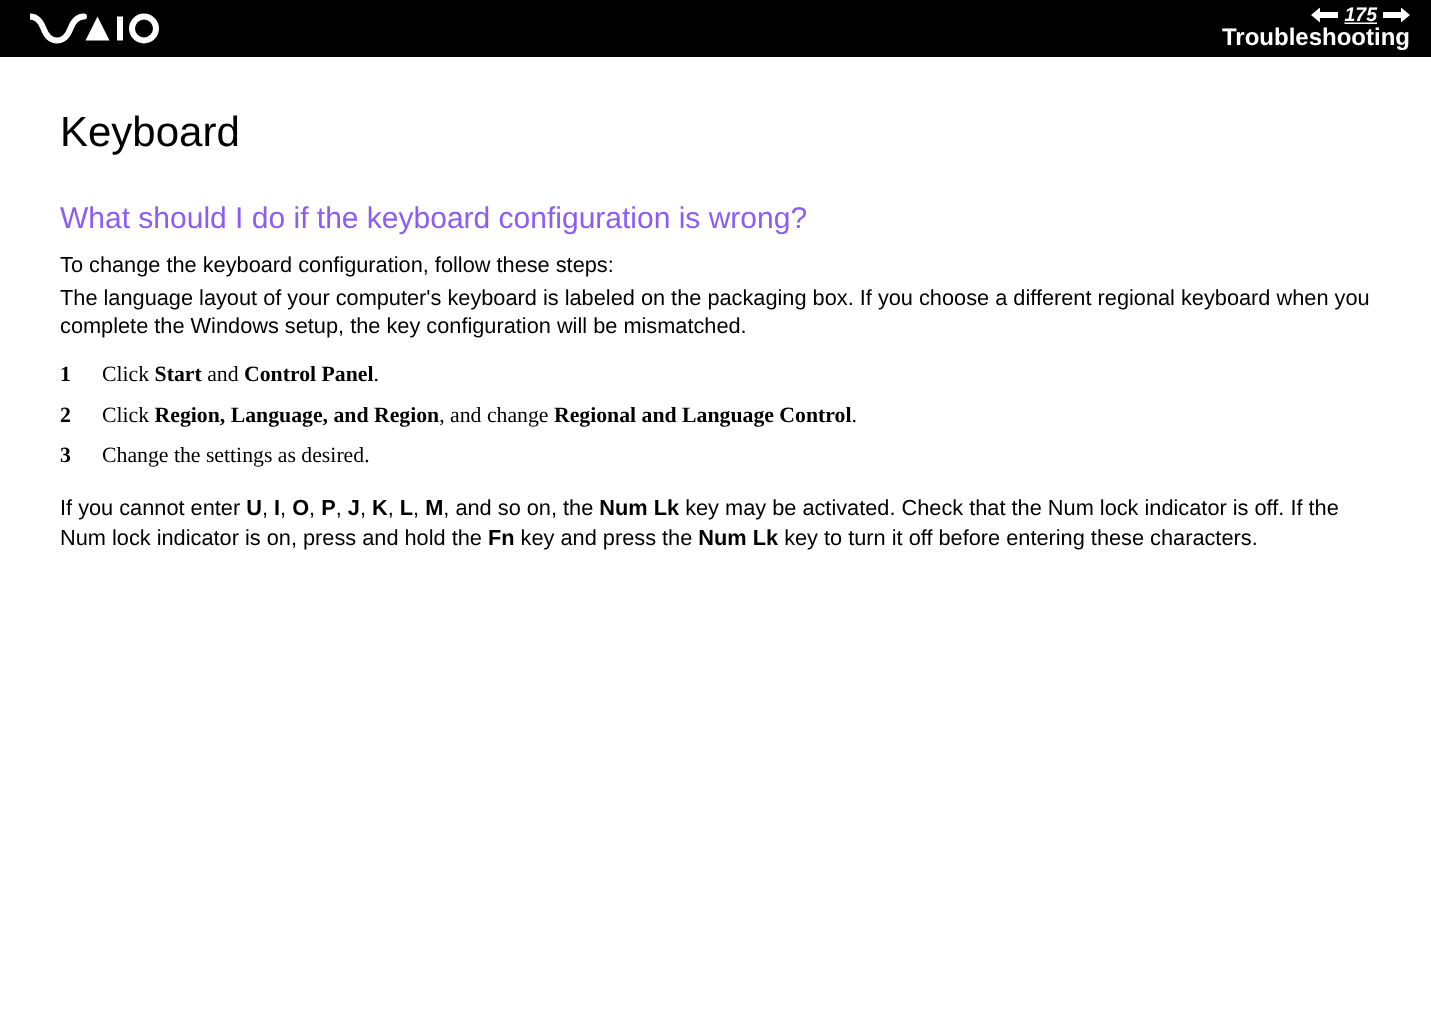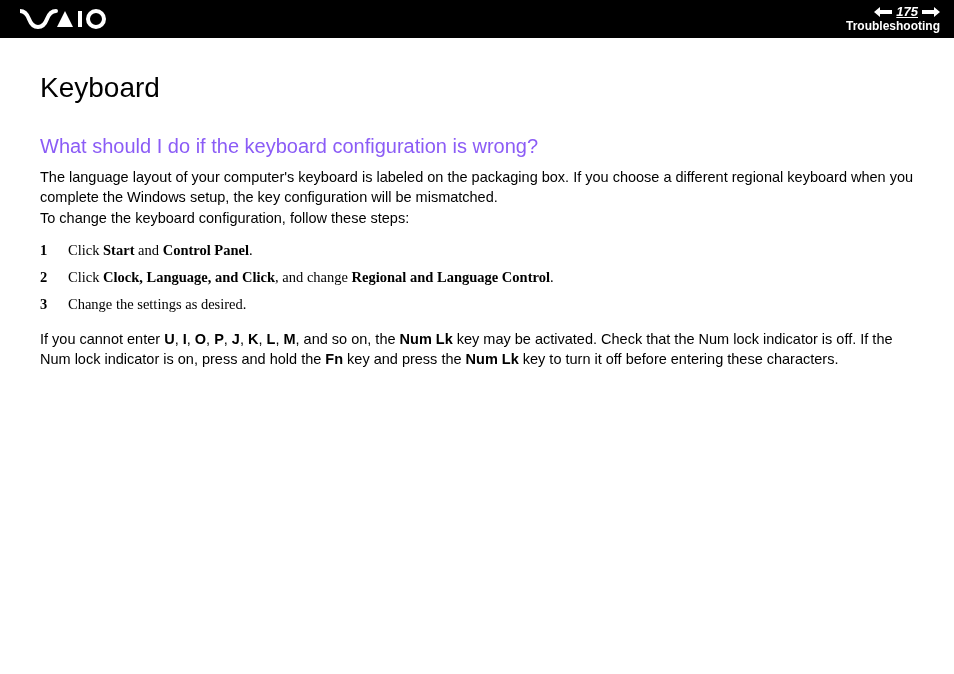--- a/index.html
+++ b/index.html
@@ -36,21 +36,21 @@
     align-items: center;
     gap: 4px;
   }
   .page-number {
     font-style: italic;
     font-weight: bold;
     font-size: 13px;
     text-decoration: underline;
   }
   .section-label {
-    font-size: 12px;
+    font-size: 16px;
     font-weight: bold;
   }
   .content {
     padding: 34px 40px 20px 40px;
     color: #000000;
   }
   .title {
     font-size: 28px;
     font-weight: normal;
     margin: 0 0 31px 0;
@@ -112,29 +112,29 @@
         </svg>
     </div>
     <div class="section-label">Troubleshooting</div>
   </div>
 </div>
 
 <div class="content">
   <h1 class="title">Keyboard</h1>
 
   <h2 class="question">What should I do if the keyboard configuration is wrong?</h2>
+  <p class="para">To change the keyboard configuration, follow these steps:</p>
   <p class="para">The language layout of your computer's keyboard is labeled on the packaging box. If you choose a different regional keyboard when you complete the Windows setup, the key configuration will be mismatched.</p>
-  <p class="para">To change the keyboard configuration, follow these steps:</p>
 
   <ol class="steps">
     <li>
       <span>Click </span><b>Start</b><span> and </span><b>Control Panel</b><span>.</span>
     </li>
     <li>
-      <span>Click </span><b>Clock, Language, and Click</b><span>, and change </span><b>Regional and Language Control</b><span>.</span>
+      <span>Click </span><b>Region, Language, and Region</b><span>, and change </span><b>Regional and Language Control</b><span>.</span>
     </li>
     <li>
       <span>Change the settings as desired.</span>
     </li>
   </ol>
 
   <p class="para">
     <span>If you cannot enter </span><b>U</b><span>, </span><b>I</b><span>, </span><b>O</b><span>, </span><b>P</b><span>, </span><b>J</b><span>, </span><b>K</b><span>, </span><b>L</b><span>, </span><b>M</b><span>, and so on, the </span><b>Num Lk</b><span> key may be activated. Check that the Num lock indicator is off. If the Num lock indicator is on, press and hold the </span><b>Fn</b><span> key and press the </span><b>Num Lk</b><span> key to turn it off before entering these characters.</span>
   </p>
 </div>

